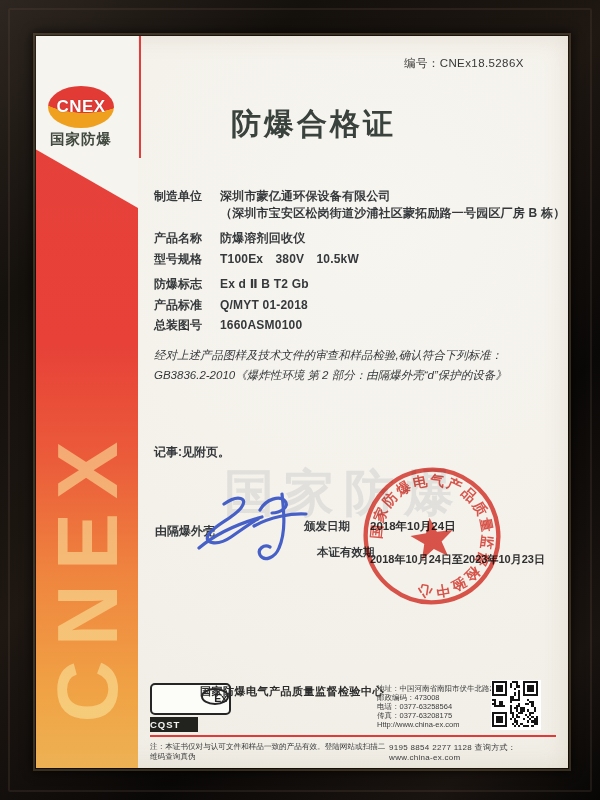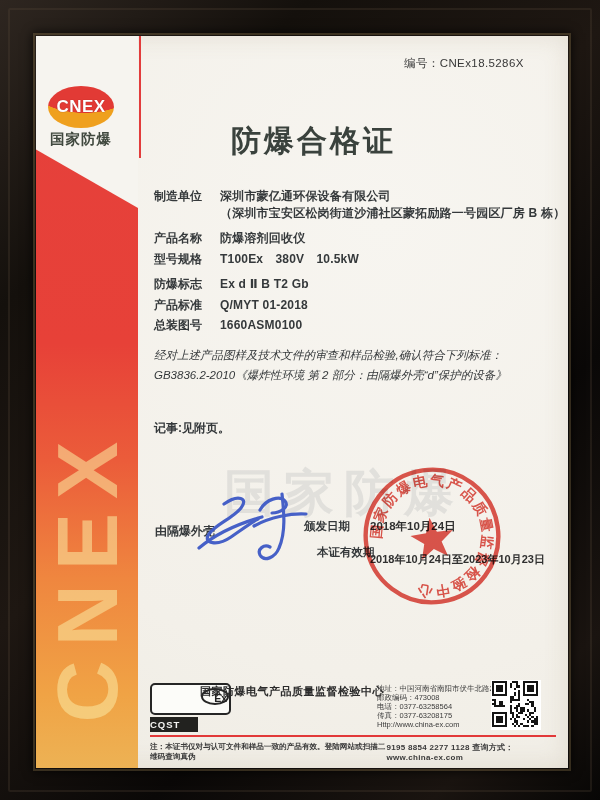--- a/index.html
+++ b/index.html
@@ -34,34 +34,34 @@
   .cnex-oval{position:absolute;left:12px;top:50px;width:66px;height:42px;border-radius:50%;
     background:radial-gradient(ellipse 135% 115% at 55% -8%,#e23a35 62%,#efa01e 63%);
     text-align:center;line-height:42px;}
   .cnex-oval span{color:#fff;font-weight:800;font-size:17px;letter-spacing:.5px;
     text-shadow:0 0 1px rgba(140,20,20,.8);}
   .cnex-caption{position:absolute;left:4px;top:94px;width:82px;text-align:center;
     font-size:14.5px;font-weight:700;color:#41493f;letter-spacing:1px;}
 
   
   .cert-no{position:absolute;left:368px;top:20px;font-size:11.5px;color:#383838;letter-spacing:.4px;}
-  .title{position:absolute;left:104px;width:347px;top:85px;text-align:center;
+  .title{position:absolute;left:104px;width:347px;top:68px;text-align:center;
     font-size:30px;font-weight:800;color:#3a423d;letter-spacing:3px;}
 
   
   .fields{position:absolute;left:118px;top:152px;font-size:12px;color:#35393b;}
   .frow{display:flex;line-height:17px;}
   .fl{width:66px;flex:none;font-weight:600;}
   .fv{font-weight:600;letter-spacing:.2px;}
   .mb8{margin-bottom:8px;}.mb4{margin-bottom:4px;}.mb3{margin-bottom:3px;align-items:flex-end;}
 
   
   .decl{position:absolute;left:118px;top:310px;font-size:11.5px;line-height:19.5px;
     color:#35393b;font-weight:500;font-style:italic;}
-  .remark{position:absolute;left:118px;top:384px;font-size:12px;color:#35393b;font-weight:600;}
+  .remark{position:absolute;left:118px;top:408px;font-size:12px;color:#35393b;font-weight:600;}
 
   
   .watermark{position:absolute;left:188px;top:424px;font-size:50px;font-weight:800;
     letter-spacing:10px;color:rgba(128,136,142,.17);}
 
   
   .director{position:absolute;left:119px;top:487px;font-size:12px;font-weight:600;color:#35393b;}
   .sig{position:absolute;left:158px;top:450px;}
   .d-label1{position:absolute;left:268px;top:483px;font-size:11.5px;font-weight:600;color:#35393b;}
   .d-val1{position:absolute;left:334px;top:483px;font-size:11.5px;font-weight:600;color:#303030;}
@@ -78,21 +78,21 @@
     border:2px solid #262626;border-radius:50%;font-size:10.5px;font-weight:700;color:#222;box-sizing:border-box;}
   .cqst-bar{margin-top:2px;width:48px;height:15px;background:#22221f;color:#f4f4f2;
     font-size:9.5px;font-weight:700;text-align:left;line-height:15px;letter-spacing:1px;}
   .inst{position:absolute;left:164px;top:648px;color:#2b2b2b;}
   .inst-l1{font-size:11px;font-weight:700;letter-spacing:.5px;}
   .inst-l2{font-size:20px;font-weight:800;letter-spacing:1.5px;margin-top:2px;color:#262626;}
   .addr{position:absolute;left:341px;top:648px;font-size:7.5px;line-height:9px;color:#3c3c3c;}
   .qr{position:absolute;left:455px;top:644px;width:48px;height:48px;background:#fff;padding:1px;}
   .redline{position:absolute;left:114px;top:699px;width:406px;height:2px;background:#e23939;}
   .bottom-note{position:absolute;left:114px;top:706px;width:408px;display:flex;
-    justify-content:flex-start;font-size:7.6px;color:#3a3a3a;font-weight:bold;}
+    justify-content:flex-start;font-size:7.6px;color:#3a3a3a;}
   .bottom-note .qinfo{font-size:8px;letter-spacing:.3px;}
 </style>
 </head>
 <body>
 
 <div class="frame"></div>
 
 <div class="paper">
 
   <div class="band">

